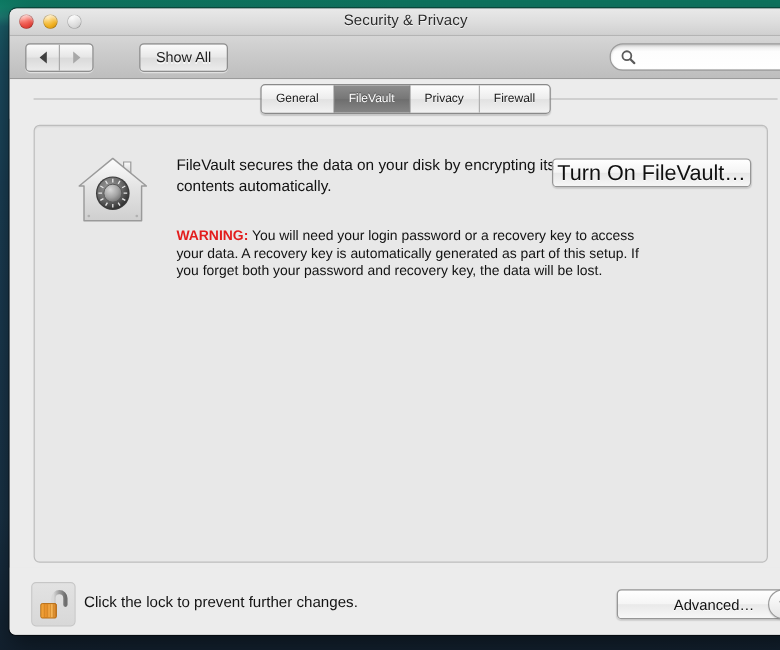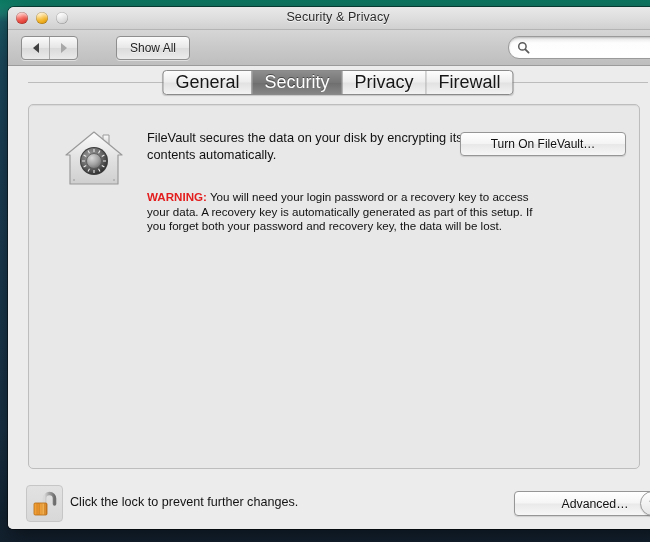--- a/index.html
+++ b/index.html
@@ -156,21 +156,21 @@
     border: 1px solid #8a8a8a;
     border-radius: 4px;
     overflow: hidden;
     background: linear-gradient(to bottom, #fdfdfd 0%, #ededed 48%, #e2e2e2 52%, #f2f2f2 100%);
     box-shadow: 0 1px 1px rgba(0,0,0,0.16);
   }
   .tab {
     padding: 0 12px;
     display: flex;
     align-items: center;
-    font-size: 18px;
+    font-size: 10px;
     color: #161616;
     text-shadow: 0 1px 0 rgba(255,255,255,0.72);
     border-left: 1px solid #b0b0b0;
   }
   .tab:first-child { border-left: none; }
   .tab.selected {
     background: linear-gradient(to bottom, #8d8d8d 0%, #767676 50%, #6e6e6e 52%, #868686 100%);
     color: #ffffff;
     text-shadow: 0 -1px 0 rgba(0,0,0,0.45);
     border-left-color: #6f6f6f;
@@ -228,21 +228,21 @@
   .turn-on-btn {
     position: absolute;
     left: 431px;
     top: 27px;
     width: 164px;
     height: 22px;
     border: 1px solid #969696;
     border-radius: 4px;
     background: linear-gradient(to bottom, #ffffff 0%, #f4f4f4 48%, #e8e8e8 52%, #f6f6f6 100%);
     box-shadow: 0 1px 1px rgba(0,0,0,0.12);
-    font-size: 12px;
+    font-size: 18px;
     color: #101010;
     display: flex;
     align-items: center;
     justify-content: center;
     text-shadow: 0 1px 0 rgba(255,255,255,0.8);
     text-align: right;
   }
 
   
   .bottombar {
@@ -341,21 +341,21 @@
     </div>
   </div>
 
   <div class="tabzone">
     <div class="tab-rule"></div>
     <div class="tabs">
       <div class="tab">
         <span>General</span>
       </div>
       <div class="tab selected">
-        <span>Security</span>
+        <span>FileVault</span>
       </div>
       <div class="tab">
         <span>Privacy</span>
       </div>
       <div class="tab">
         <span>Firewall</span>
       </div>
     </div>
   </div>
 

